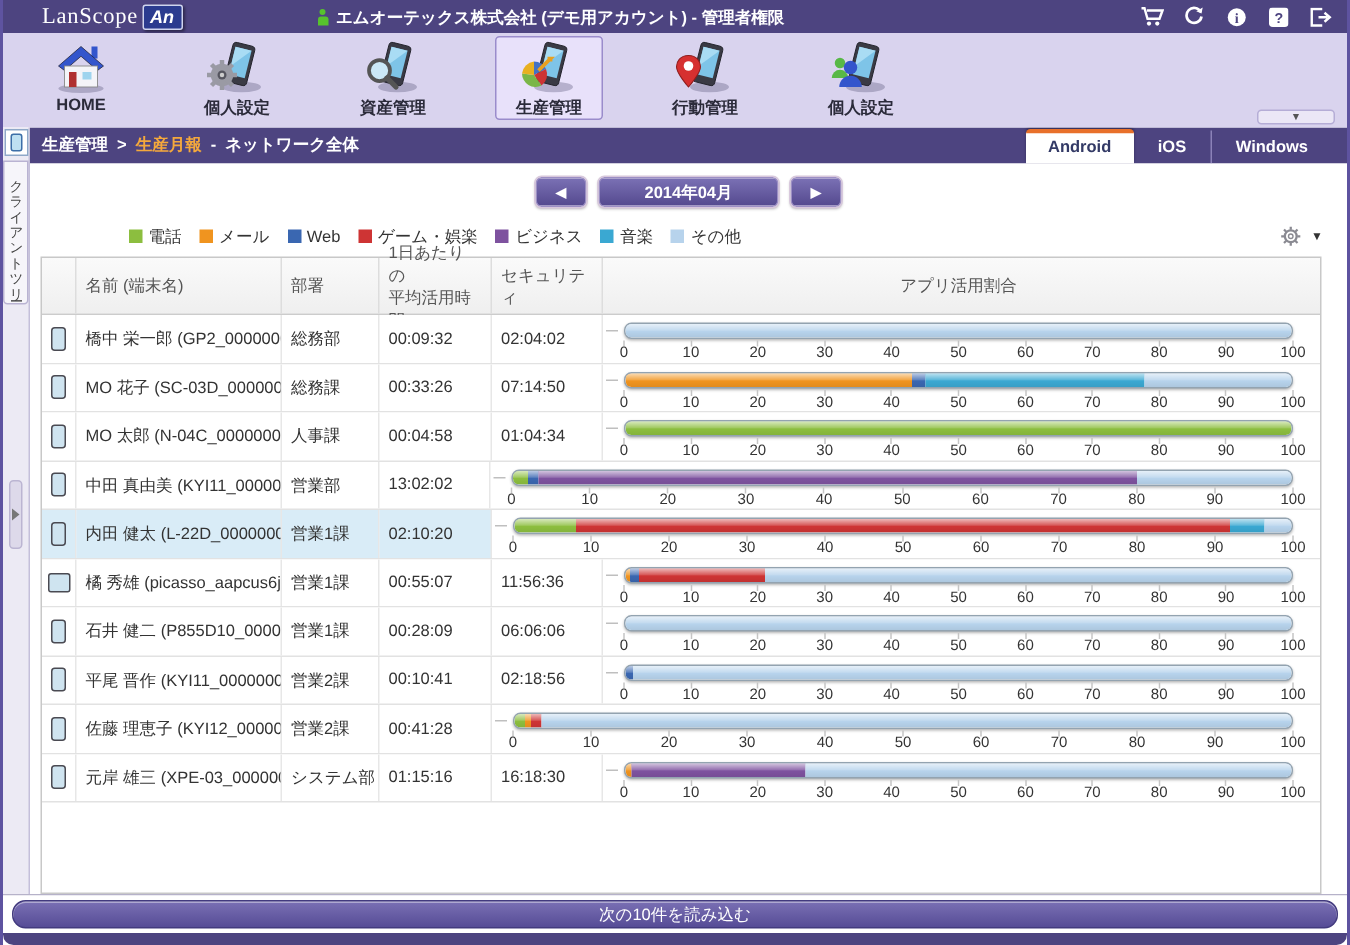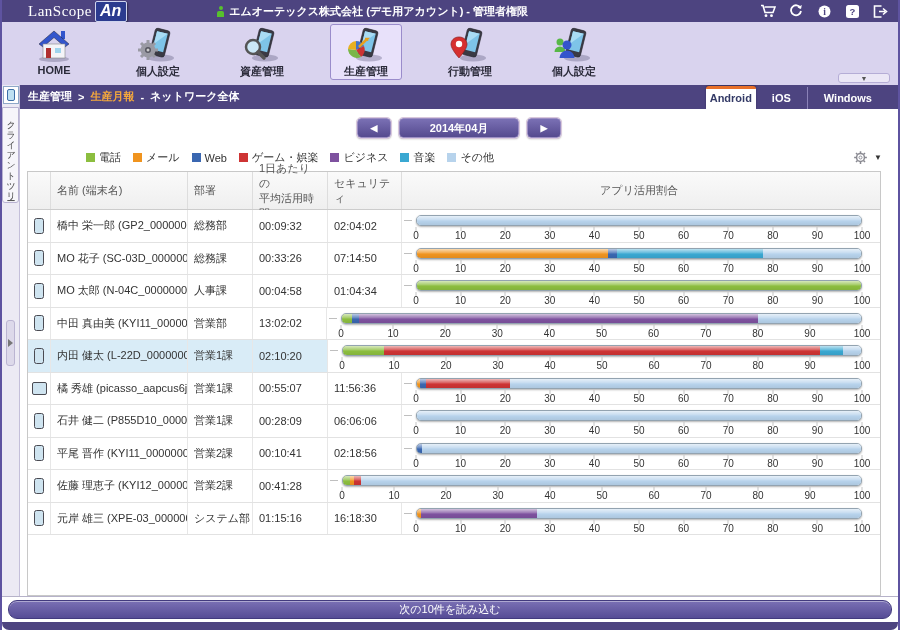--- a/index.html
+++ b/index.html
@@ -4,21 +4,21 @@
 <style>
   * { box-sizing: border-box; margin: 0; padding: 0; }
   html,body { width:900px; height:630px; font-family:"Liberation Sans",sans-serif; background:#fff; }
   .window { width:900px; height:630px; display:flex; flex-direction:column; background:#fff;
             border-left:2px solid #5E53A0; border-right:2px solid #5E53A0; overflow:hidden; }
 
   
   .titlebar { height:22px; background:#4D4480; display:flex; align-items:center; padding:0 10px; flex:none; }
   .logo { display:flex; align-items:baseline; margin-left:16px; }
   .logo-main { color:#fff; font-family:"Liberation Serif",serif; font-size:15px; letter-spacing:.5px; }
-  .logo-badge { background:#2B3B8F; color:#fff; font-weight:bold; font-size:16px; font-style:italic;
+  .logo-badge { background:#2B3B8F; color:#fff; font-weight:bold; font-size:12px; font-style:italic;
                 padding:0 5px 1px 4px; margin-left:3px; border:1px solid #cfd4ee; border-radius:2px; box-shadow:1px 1px 2px rgba(0,0,0,.4); }
   .account { display:flex; align-items:center; margin-left:90px; color:#fff; font-size:11px; font-weight:bold; gap:5px; }
   .account-dot { width:7px; height:11px; position:relative; }
   .account-dot:before { content:""; position:absolute; top:0; left:1.5px; width:4px; height:4px; border-radius:50%; background:#57c22d; }
   .account-dot:after { content:""; position:absolute; bottom:0; left:0; width:7px; height:6px; border-radius:2px 2px 0 0; background:#57c22d; }
   .title-icons { margin-left:auto; display:flex; gap:12px; align-items:center; }
   .tbtn { width:16px; height:14px; display:flex; align-items:center; justify-content:center; cursor:pointer; }
   .tbtn svg { display:block; }
 
   
@@ -47,21 +47,21 @@
   .content-col { flex:1; display:flex; flex-direction:column; min-width:0; }
 
   
   .crumbbar { height:24px; background:#4D4480; display:flex; align-items:flex-end; flex:none; }
   .crumbs { display:flex; align-items:center; gap:6px; padding:0 0 5px 8px; font-size:11px; font-weight:bold; color:#fff; white-space:nowrap; }
   .crumb-page { color:#F4A83C; }
   .tabs { margin-left:auto; display:flex; align-items:flex-end; height:100%; padding-right:10px; }
   .tab { color:#fff; font-size:11px; font-weight:bold; padding:5px 16px 5px; cursor:pointer; border-left:1px solid #8B82B8; }
   .tab:first-child { border-left:none; }
   .tab.active { background:#fff; color:#333A66; border-top:3px solid #E8702A; border-left:none;
-                border-radius:3px 3px 0 0; padding:3px 4px 5px; box-shadow:0 -1px 2px rgba(0,0,0,.3); }
+                border-radius:3px 3px 0 0; padding:3px 15px 5px; box-shadow:0 -1px 2px rgba(0,0,0,.3); }
   .tab.active + .tab { border-left:none; }
 
   
   .panel { flex:1; background:#fff; display:flex; flex-direction:column; min-height:0; }
   .date-row { height:30px; display:flex; align-items:center; justify-content:center; gap:8px; margin-top:4px; flex:none; }
   .date-btn { background:linear-gradient(to bottom,#7A70B4,#554A8F); border:1px solid #9C8FC4; outline:1px solid #D8C8DC;
               color:#fff; border-radius:4px; font-size:11px; font-weight:bold; height:20px; display:flex;
               align-items:center; justify-content:center; cursor:pointer; box-shadow:0 1px 2px rgba(0,0,0,.3); }
   .date-arrow { width:34px; font-size:9px; }
   .date-label { width:120px; }

